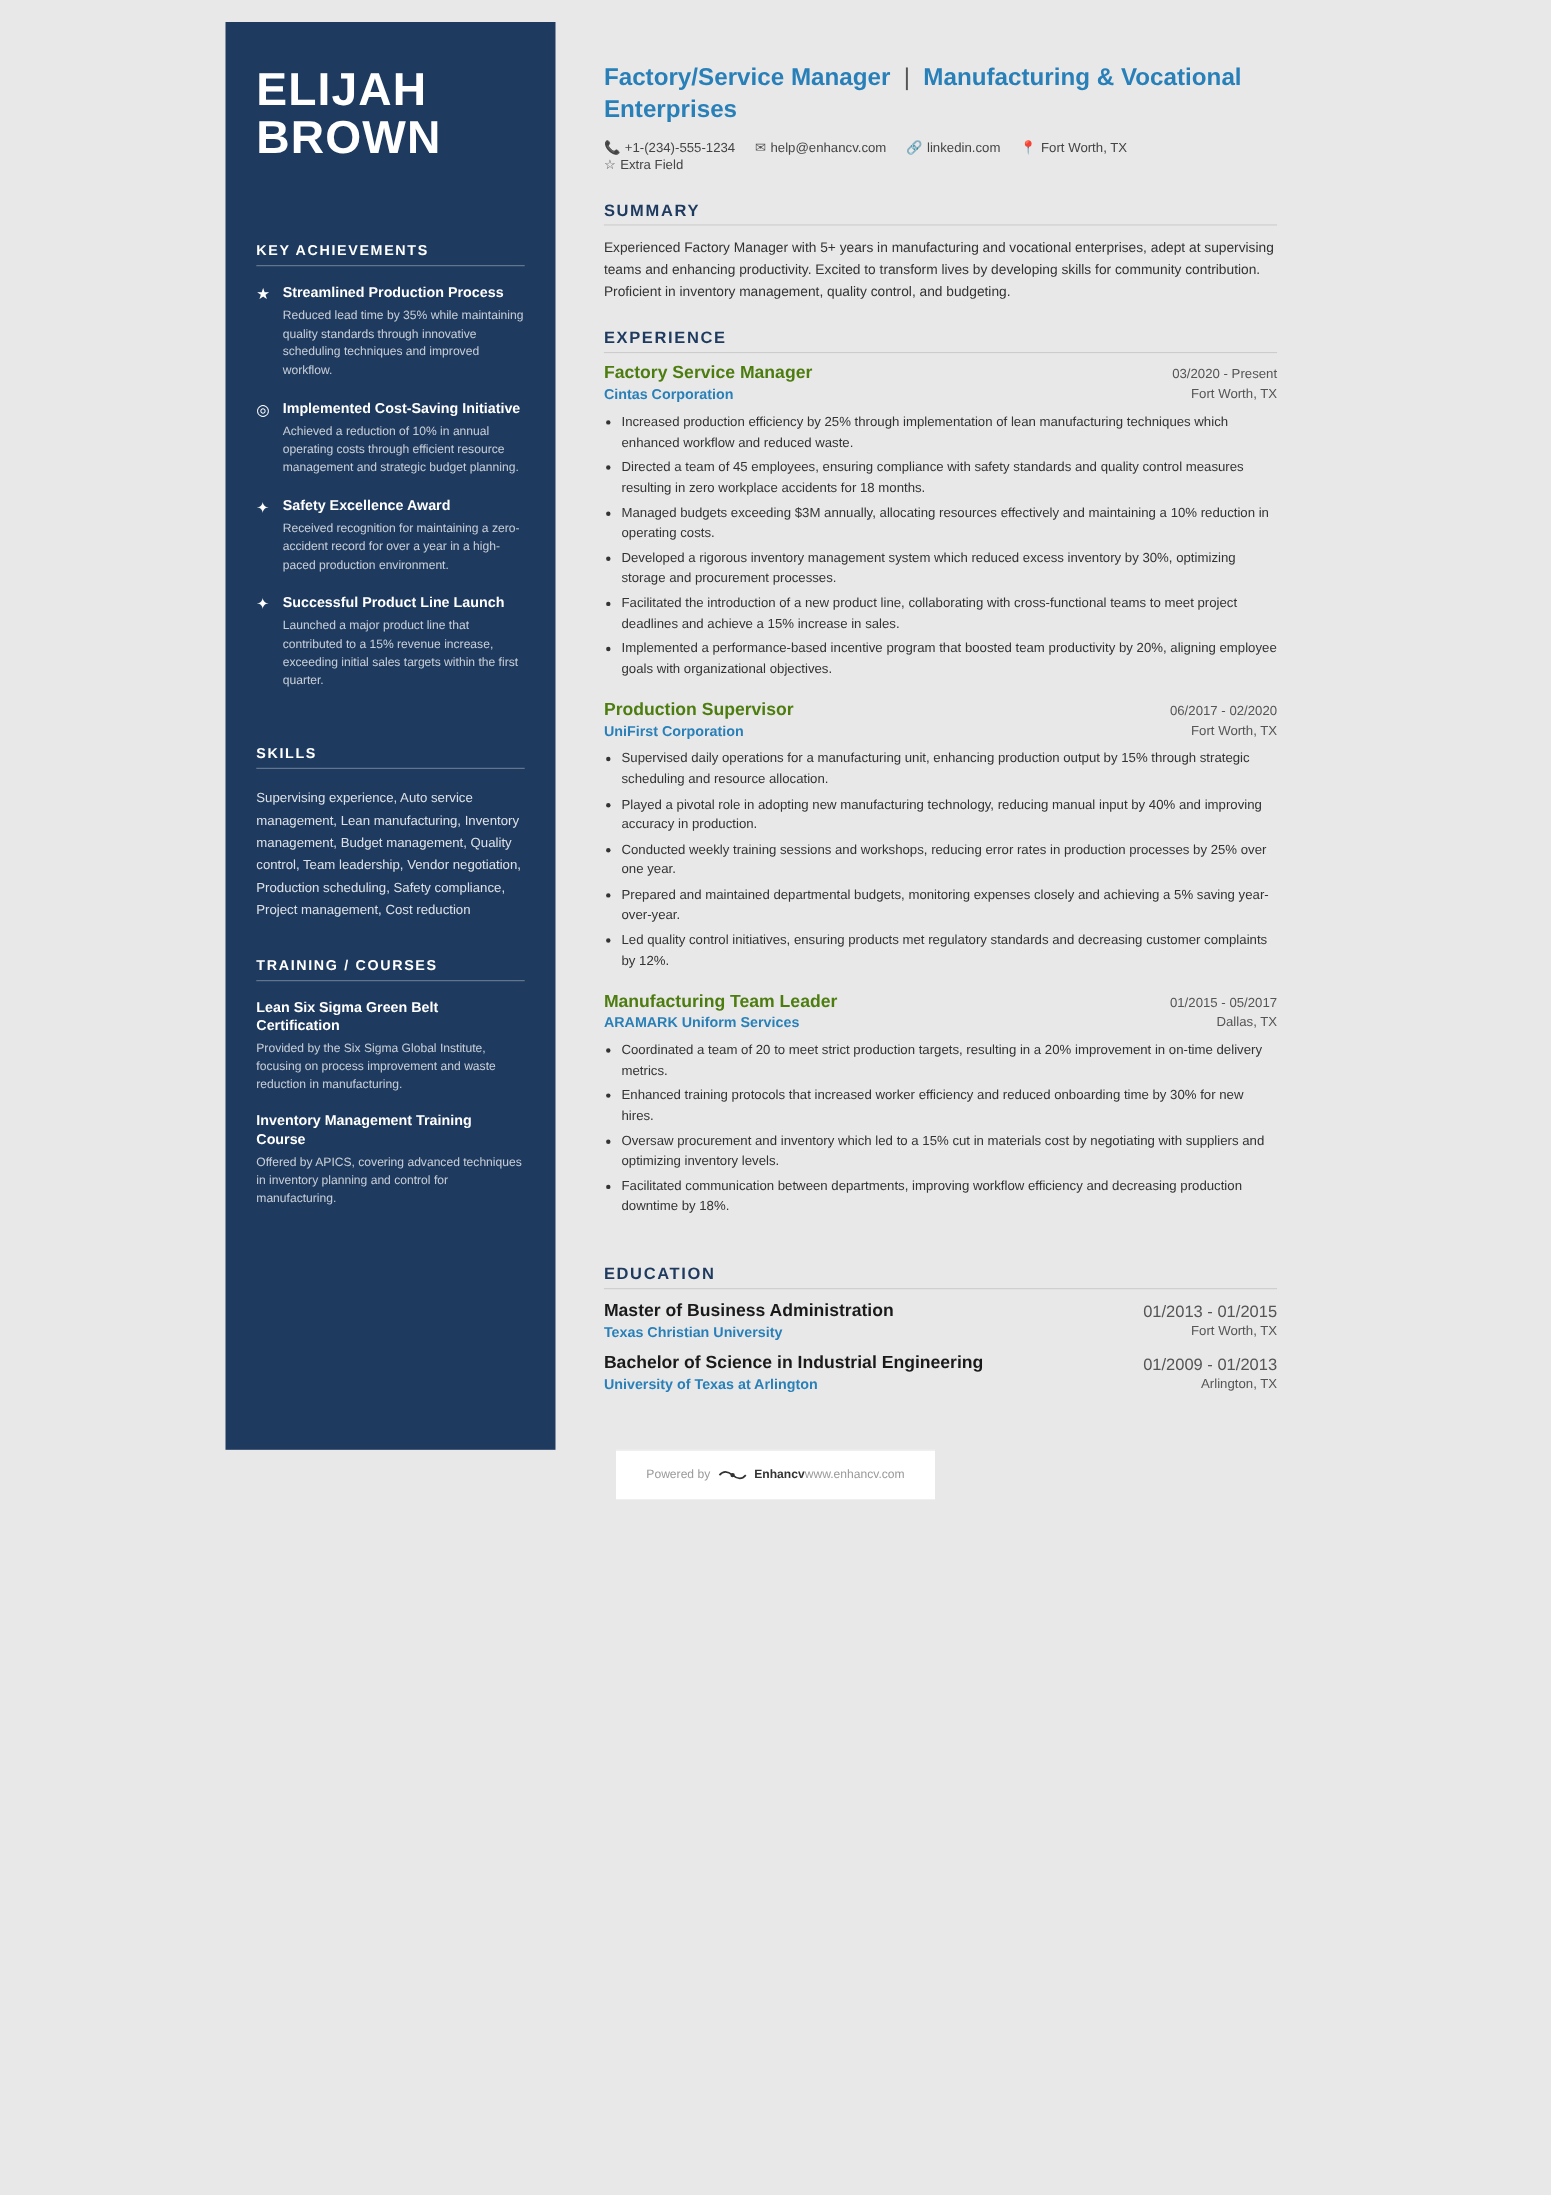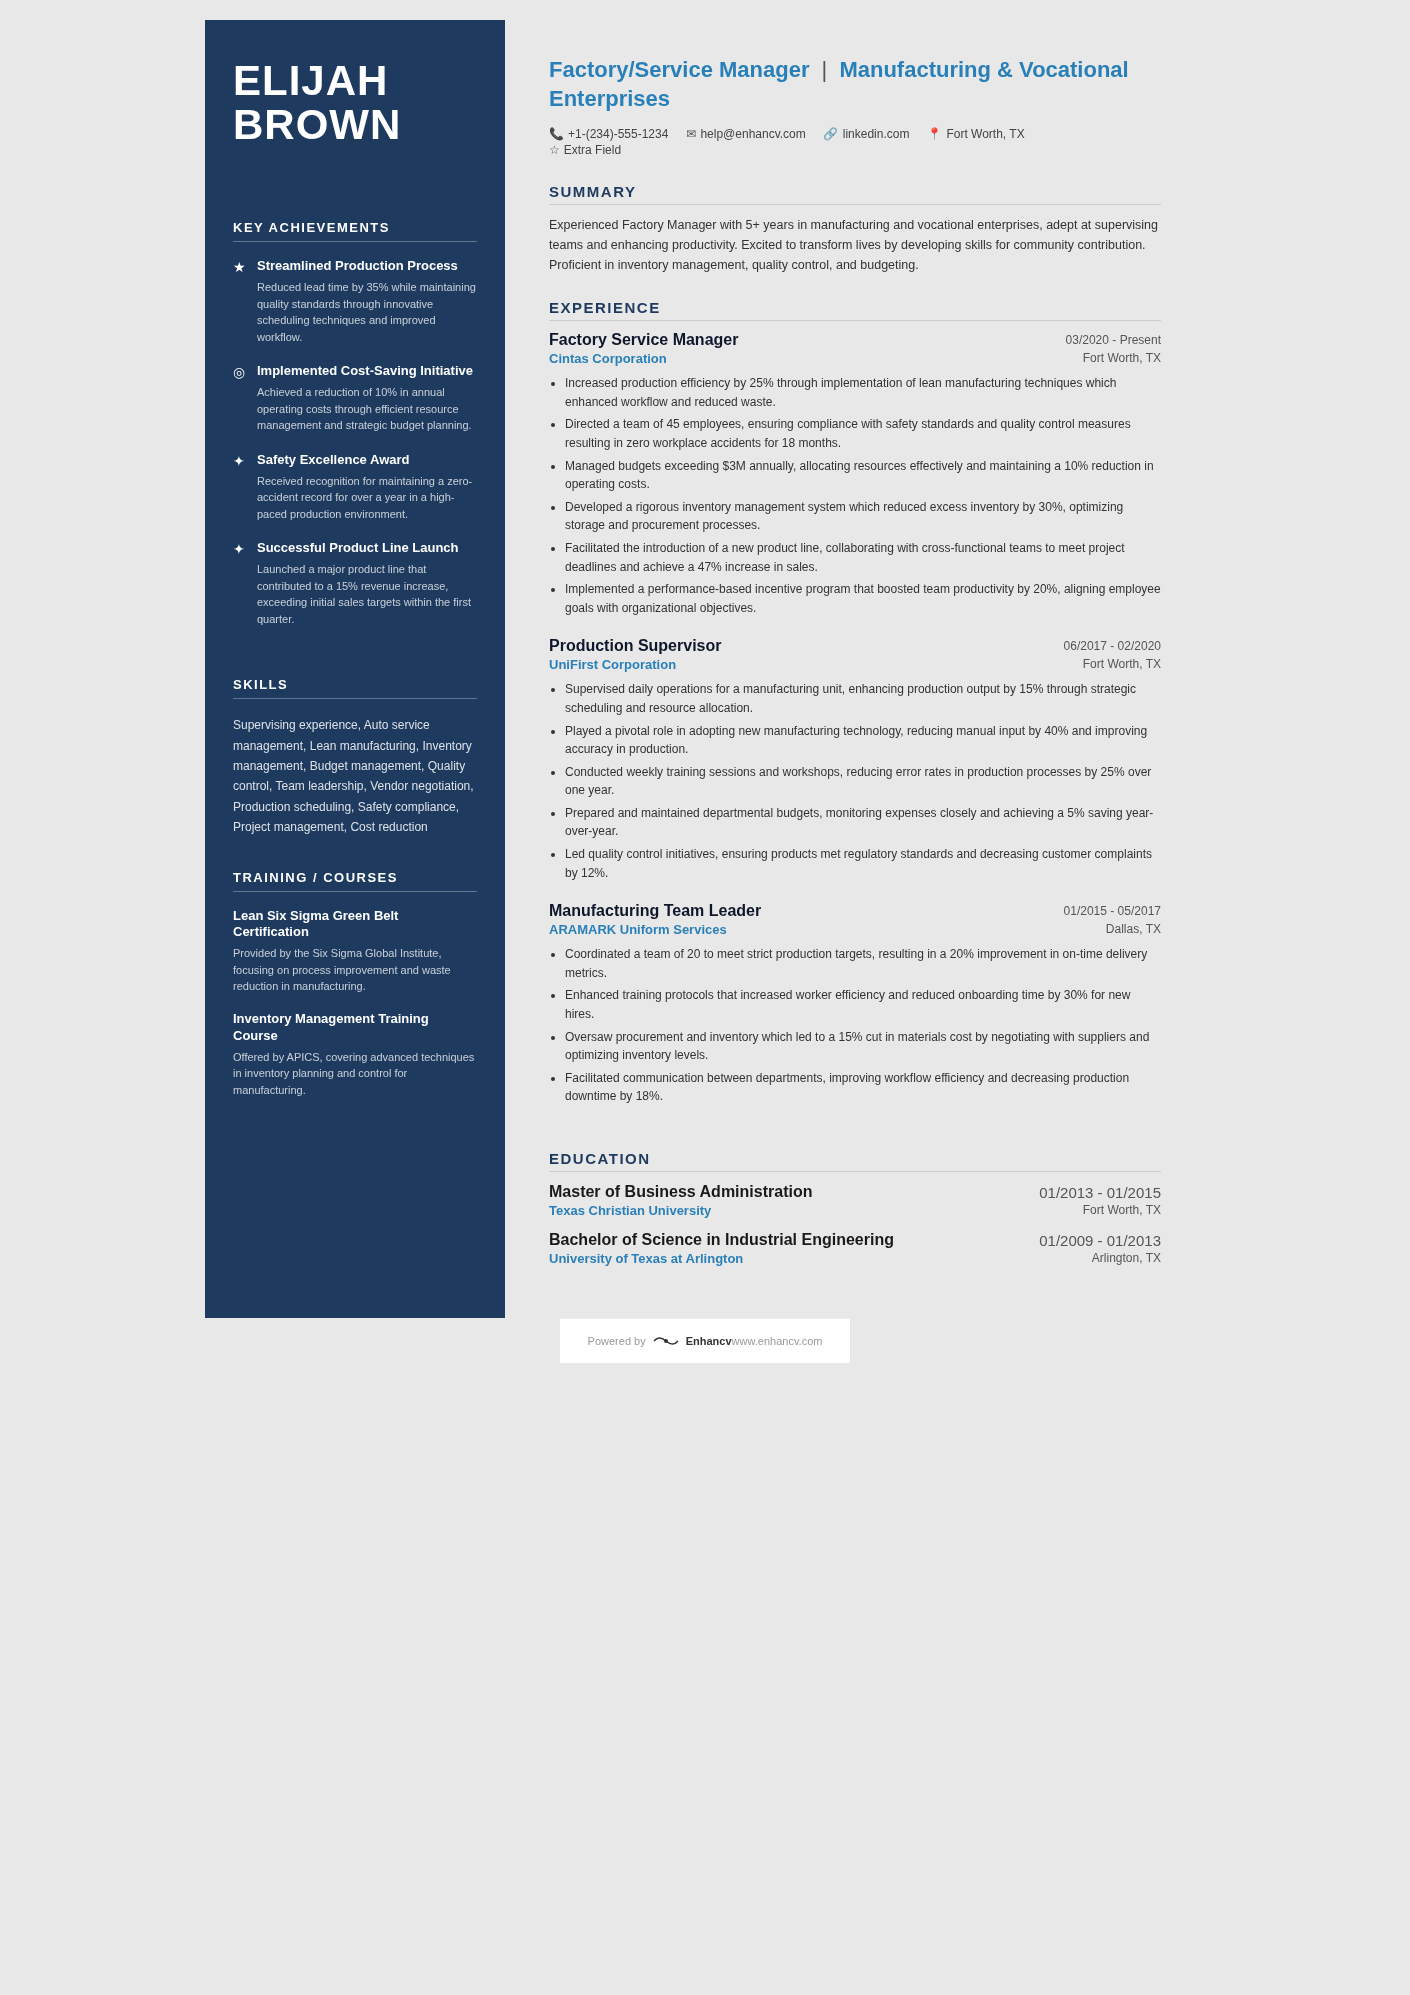--- a/index.html
+++ b/index.html
@@ -158,21 +158,21 @@
     }
     .exp-header {
       display: flex;
       justify-content: space-between;
       align-items: flex-start;
       margin-bottom: 2px;
     }
     .exp-title {
       font-size: 16px;
       font-weight: 700;
-      color: #0f172a;
+      color: #4d7c0f;
     }
     .exp-dates {
       font-size: 12px;
       color: #555;
       white-space: nowrap;
       padding-top: 2px;
     }
     .exp-company-row {
       display: flex;
       justify-content: space-between;
@@ -348,21 +348,21 @@
       </div>
       <div class="exp-company-row">
         <div class="exp-company">Cintas Corporation</div>
         <div class="exp-location">Fort Worth, TX</div>
       </div>
       <ul class="exp-bullets">
         <li>Increased production efficiency by 25% through implementation of lean manufacturing techniques which enhanced workflow and reduced waste.</li>
         <li>Directed a team of 45 employees, ensuring compliance with safety standards and quality control measures resulting in zero workplace accidents for 18 months.</li>
         <li>Managed budgets exceeding $3M annually, allocating resources effectively and maintaining a 10% reduction in operating costs.</li>
         <li>Developed a rigorous inventory management system which reduced excess inventory by 30%, optimizing storage and procurement processes.</li>
-        <li>Facilitated the introduction of a new product line, collaborating with cross-functional teams to meet project deadlines and achieve a 47% increase in sales.</li>
+        <li>Facilitated the introduction of a new product line, collaborating with cross-functional teams to meet project deadlines and achieve a 15% increase in sales.</li>
         <li>Implemented a performance-based incentive program that boosted team productivity by 20%, aligning employee goals with organizational objectives.</li>
       </ul>
 
       <div class="exp-header">
         <div class="exp-title">Production Supervisor</div>
         <div class="exp-dates">06/2017 - 02/2020</div>
       </div>
       <div class="exp-company-row">
         <div class="exp-company">UniFirst Corporation</div>
         <div class="exp-location">Fort Worth, TX</div>

